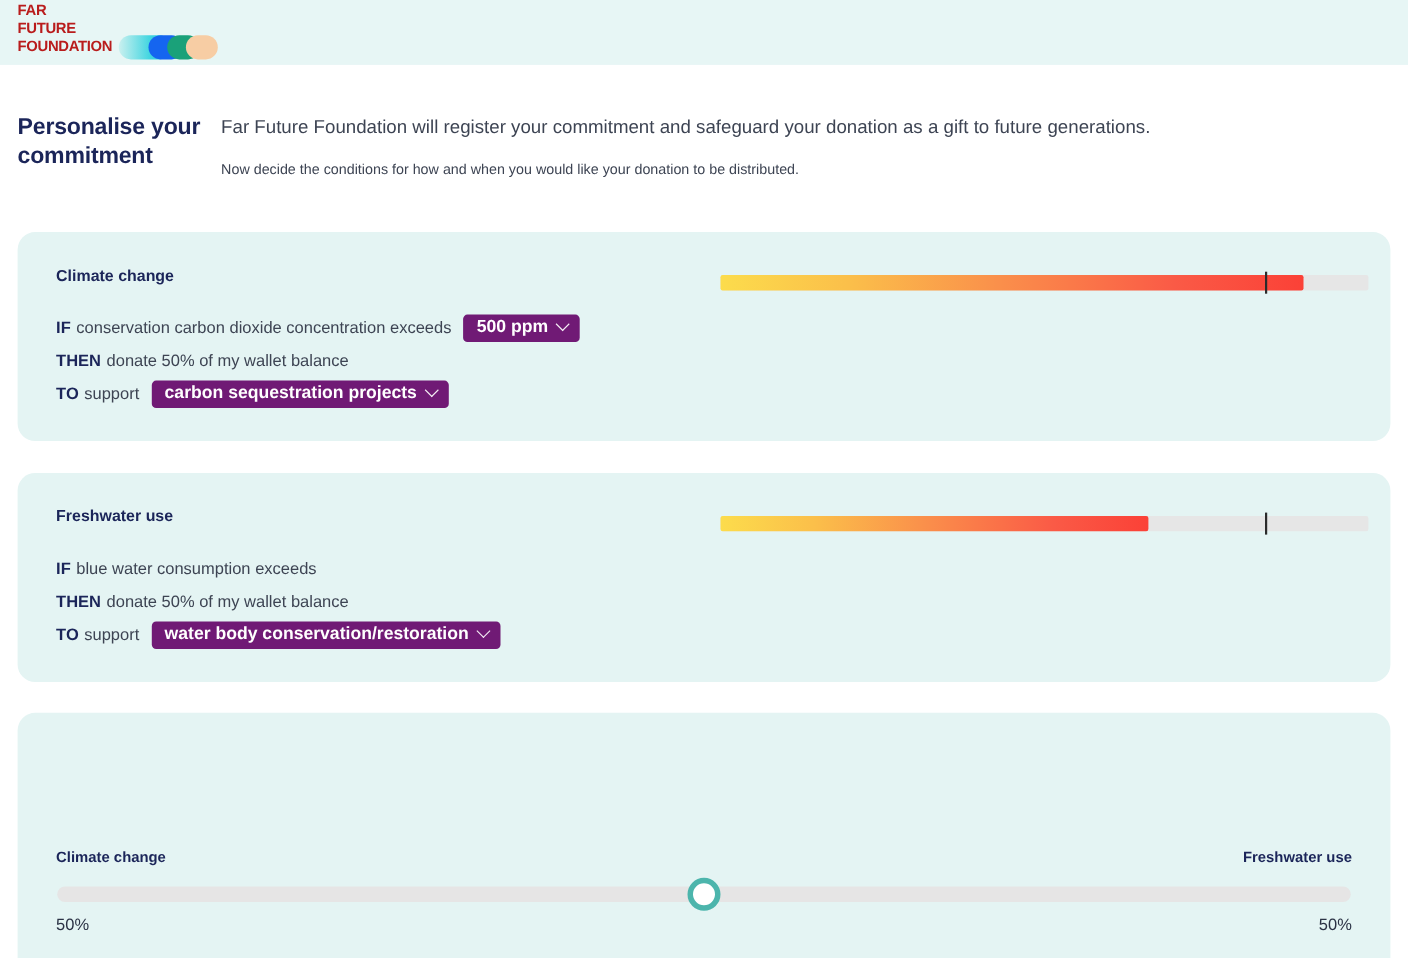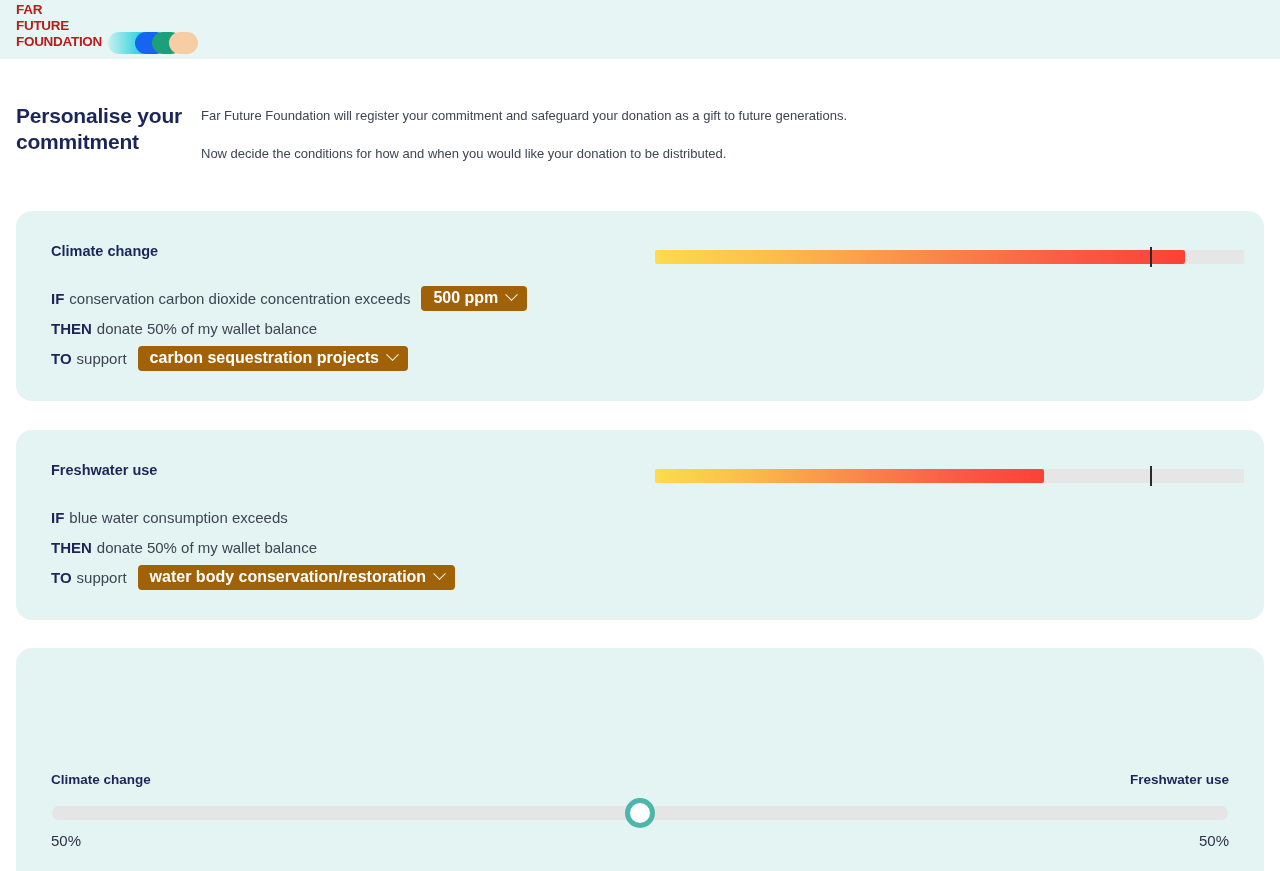--- a/index.html
+++ b/index.html
@@ -59,21 +59,21 @@
     font-size: 21px;
     font-weight: bold;
     line-height: 26px;
     color: #1b2559;
     letter-spacing: -0.2px;
   }
   .intro-p1 {
     position: absolute;
     left: 201px; top: 107px;
     width: 900px;
-    font-size: 13px;
+    font-size: 17px;
     line-height: 17px;
     color: #3d4453;
   }
   .intro-p2 {
     position: absolute;
     left: 201px; top: 145px;
     width: 900px;
     font-size: 13px;
     line-height: 17px;
     color: #3d4453;
@@ -109,21 +109,21 @@
   }
   .rule-kw {
     font-weight: bold;
     color: #1b2559;
     margin-right: 5px;
   }
   .pill {
     display: inline-flex;
     align-items: center;
     gap: 9px;
-    background: #a16207;
+    background: #701a75;
     color: #ffffff;
     font-size: 16px;
     font-weight: bold;
     border-radius: 4px;
     padding: 3px 11px 4px 12px;
     margin-left: 11px;
     cursor: pointer;
   }
   .chev {
     display: inline-block;

